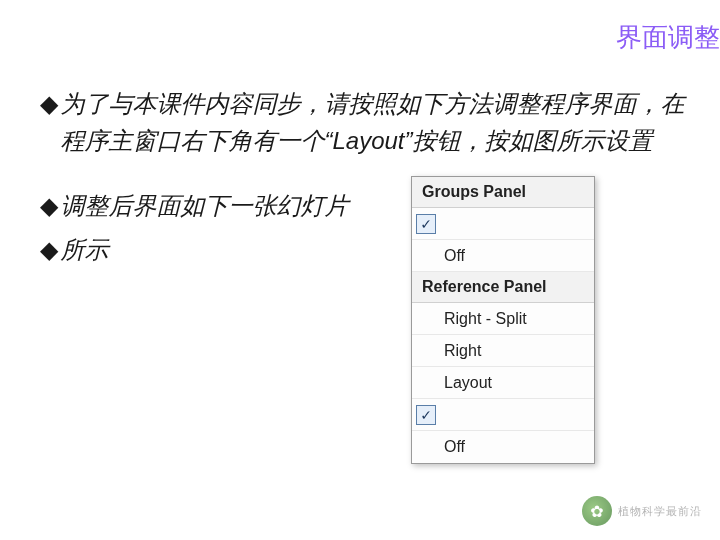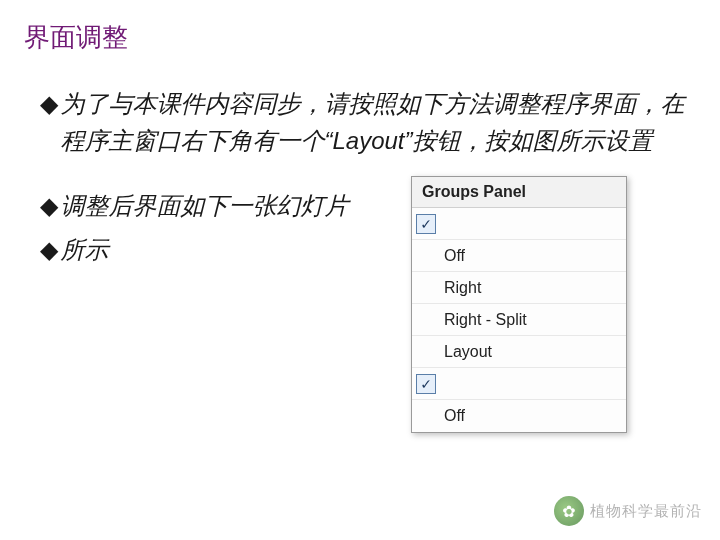--- a/index.html
+++ b/index.html
@@ -5,24 +5,25 @@
   * { margin: 0; padding: 0; box-sizing: border-box; }
   body {
     width: 720px;
     height: 540px;
     background: #ffffff;
     font-family: "Microsoft YaHei", "SimSun", sans-serif;
     position: relative;
     overflow: hidden;
   }
   .title {
-    color: #701a75;
+    color: #8b5cf6;
     font-size: 26px;
     font-weight: normal;
     padding: 20px 0 0 24px;
+    text-align: right;
   }
   .content {
     padding: 30px 30px 0 40px;
     color: #1a1a1a;
     font-size: 24px;
     line-height: 1.55;
   }
   .bullet {
     display: flex;
     margin-bottom: 6px;
@@ -33,21 +34,21 @@
   }
   .bullet .text {
     flex: 1 1 auto;
     font-style: italic;
   }
   .spacer { height: 22px; }
   .menu-panel {
     position: absolute;
     top: 176px;
     left: 411px;
-    width: 216px;
+    width: 184px;
     background: #f2f2f2;
     border: 1px solid #9a9a9a;
     box-shadow: 2px 2px 6px rgba(0,0,0,0.25);
     font-family: "Segoe UI", Arial, sans-serif;
     font-size: 16px;
     color: #222;
   }
   .menu-section-header {
     font-weight: bold;
     padding: 6px 8px 6px 10px;
@@ -98,21 +99,21 @@
     height: 30px;
     border-radius: 50%;
     background: radial-gradient(circle at 40% 40%, #7ab85c 0%, #4a8a3a 70%);
     display: flex;
     align-items: center;
     justify-content: center;
     color: #fff;
     font-size: 16px;
   }
   .watermark .wm-text {
-    font-size: 15px;
+    font-size: 11px;
     color: #9a9a9a;
     letter-spacing: 1px;
   }
 </style>
 </head>
 <body>
 
 <div class="title">界面调整</div>
 
 <div class="content">
@@ -136,27 +137,28 @@
   <div class="menu-item">
     <div class="menu-check">
         <div class="box">✓</div>
       </div>
   </div>
   <div class="menu-item">
     <div class="menu-check"></div>
     <div class="menu-label">Off</div>
   </div>
 
+  <div class="menu-section-header">Reference Panel</div>
+  <div class="menu-item">
+    <div class="menu-check"></div>
+    <div class="menu-label">Right - Split</div>
+  </div>
   <div class="menu-item">
     <div class="menu-check"></div>
     <div class="menu-label">Right</div>
-  </div>
-  <div class="menu-item">
-    <div class="menu-check"></div>
-    <div class="menu-label">Right - Split</div>
   </div>
   <div class="menu-item">
     <div class="menu-check"></div>
     <div class="menu-label">Layout</div>
   </div>
   <div class="menu-item">
     <div class="menu-check">
         <div class="box">✓</div>
       </div>
   </div>

